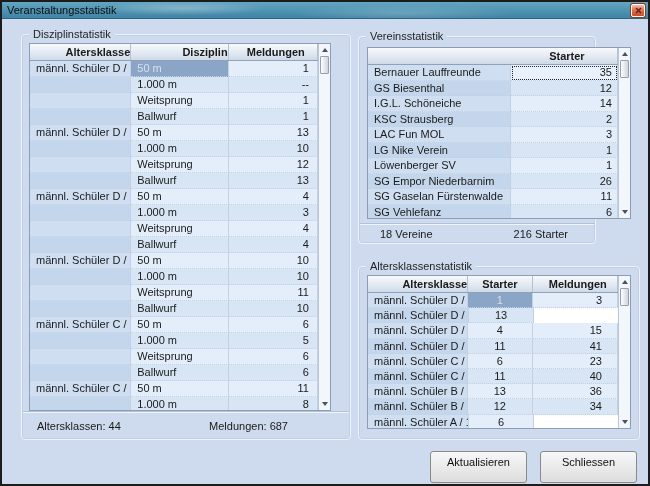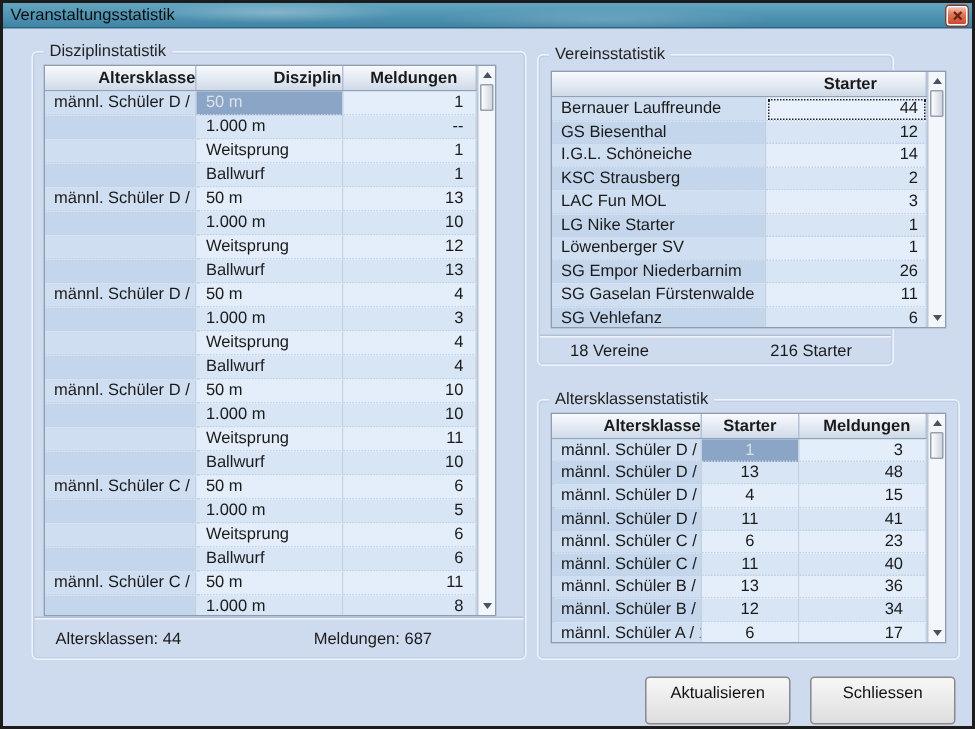--- a/index.html
+++ b/index.html
@@ -254,40 +254,40 @@
     <span class="group-label">Vereinsstatistik</span>
     <div class="table t-verein" id="tbl-verein">
       <div class="tmain">
         <div class="thead">
             <div class="hcell c0">Verein</div>
             <div class="hcell c1">Starter</div>
           </div>
         <div class="tbody">
             <div class="trow even">
               <div class="tcell c0 lab">Bernauer Lauffreunde</div>
-              <div class="tcell c1 dat foccell">44</div>
+              <div class="tcell c1 dat foccell">35</div>
             </div>
             <div class="trow odd">
               <div class="tcell c0 lab">GS Biesenthal</div>
               <div class="tcell c1 dat">12</div>
             </div>
             <div class="trow even">
               <div class="tcell c0 lab">I.G.L. Schöneiche</div>
               <div class="tcell c1 dat">14</div>
             </div>
             <div class="trow odd">
               <div class="tcell c0 lab">KSC Strausberg</div>
               <div class="tcell c1 dat">2</div>
             </div>
             <div class="trow even">
               <div class="tcell c0 lab">LAC Fun MOL</div>
               <div class="tcell c1 dat">3</div>
             </div>
             <div class="trow odd">
-              <div class="tcell c0 lab">LG Nike Starter</div>
+              <div class="tcell c0 lab">LG Nike Verein</div>
               <div class="tcell c1 dat">1</div>
             </div>
             <div class="trow even">
               <div class="tcell c0 lab">Löwenberger SV</div>
               <div class="tcell c1 dat">1</div>
             </div>
             <div class="trow odd">
               <div class="tcell c0 lab">SG Empor Niederbarnim</div>
               <div class="tcell c1 dat">26</div>
             </div>
@@ -324,21 +324,20 @@
           </div>
         <div class="tbody">
             <div class="trow even">
               <div class="tcell c0 lab">männl. Schüler D / 6</div>
               <div class="tcell c1 dat selcell">1</div>
               <div class="tcell c2 dat">3</div>
             </div>
             <div class="trow odd">
               <div class="tcell c0 lab">männl. Schüler D / 7</div>
               <div class="tcell c1 dat">13</div>
-              <div class="tcell c2 dat">48</div>
             </div>
             <div class="trow even">
               <div class="tcell c0 lab">männl. Schüler D / 8</div>
               <div class="tcell c1 dat">4</div>
               <div class="tcell c2 dat">15</div>
             </div>
             <div class="trow odd">
               <div class="tcell c0 lab">männl. Schüler D / 9</div>
               <div class="tcell c1 dat">11</div>
               <div class="tcell c2 dat">41</div>
@@ -359,21 +358,20 @@
               <div class="tcell c2 dat">36</div>
             </div>
             <div class="trow odd">
               <div class="tcell c0 lab">männl. Schüler B / 13</div>
               <div class="tcell c1 dat">12</div>
               <div class="tcell c2 dat">34</div>
             </div>
             <div class="trow even">
               <div class="tcell c0 lab">männl. Schüler A / 14</div>
               <div class="tcell c1 dat">6</div>
-              <div class="tcell c2 dat">17</div>
             </div>
           </div>
       </div>
       <div class="vscroll">
         <div class="sb-up"></div>
         <div class="sb-thumb"></div>
         <div class="sb-down"></div>
       </div>
     </div>
   </div>

